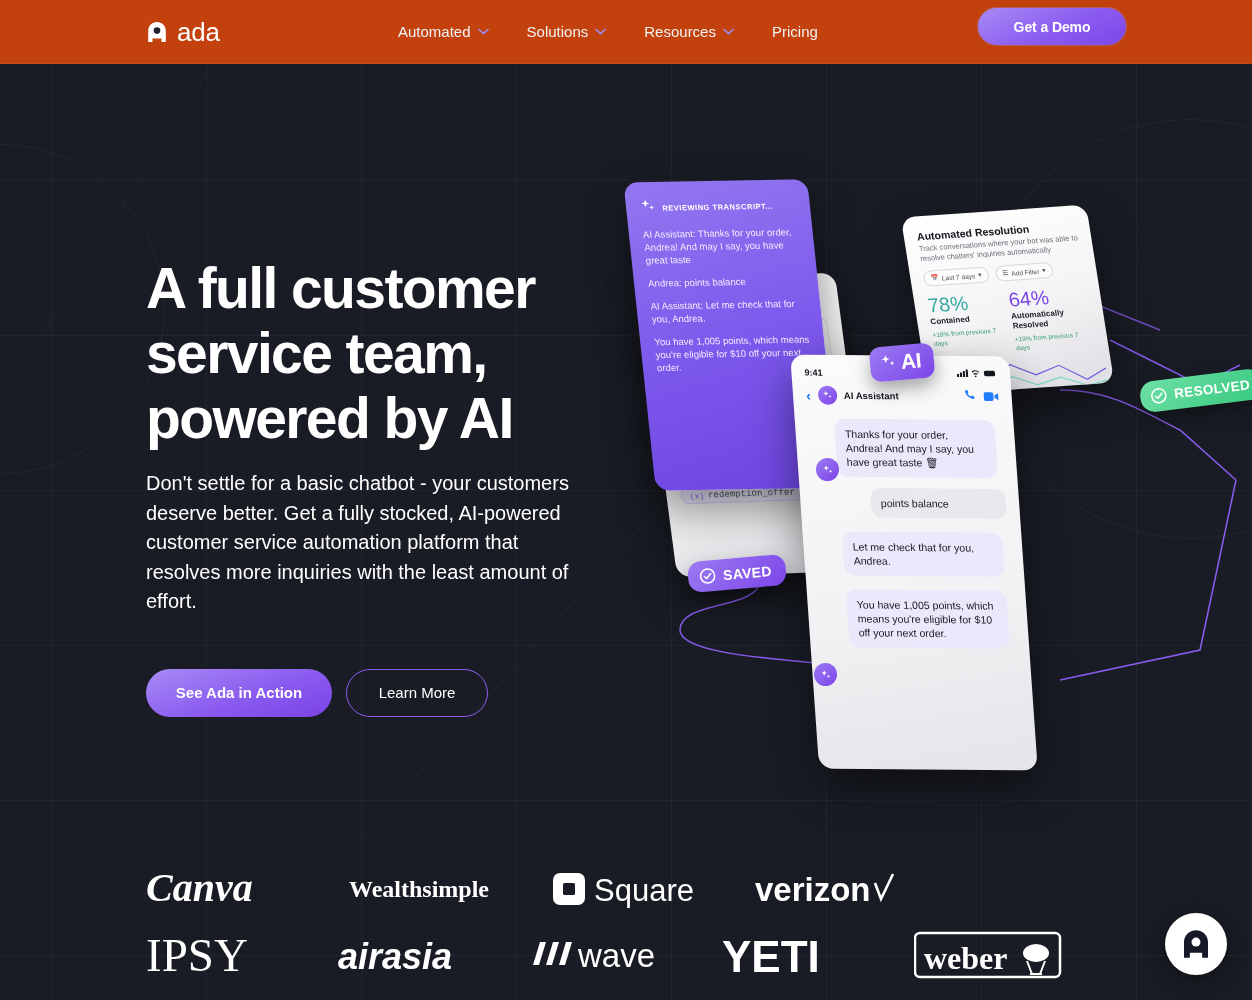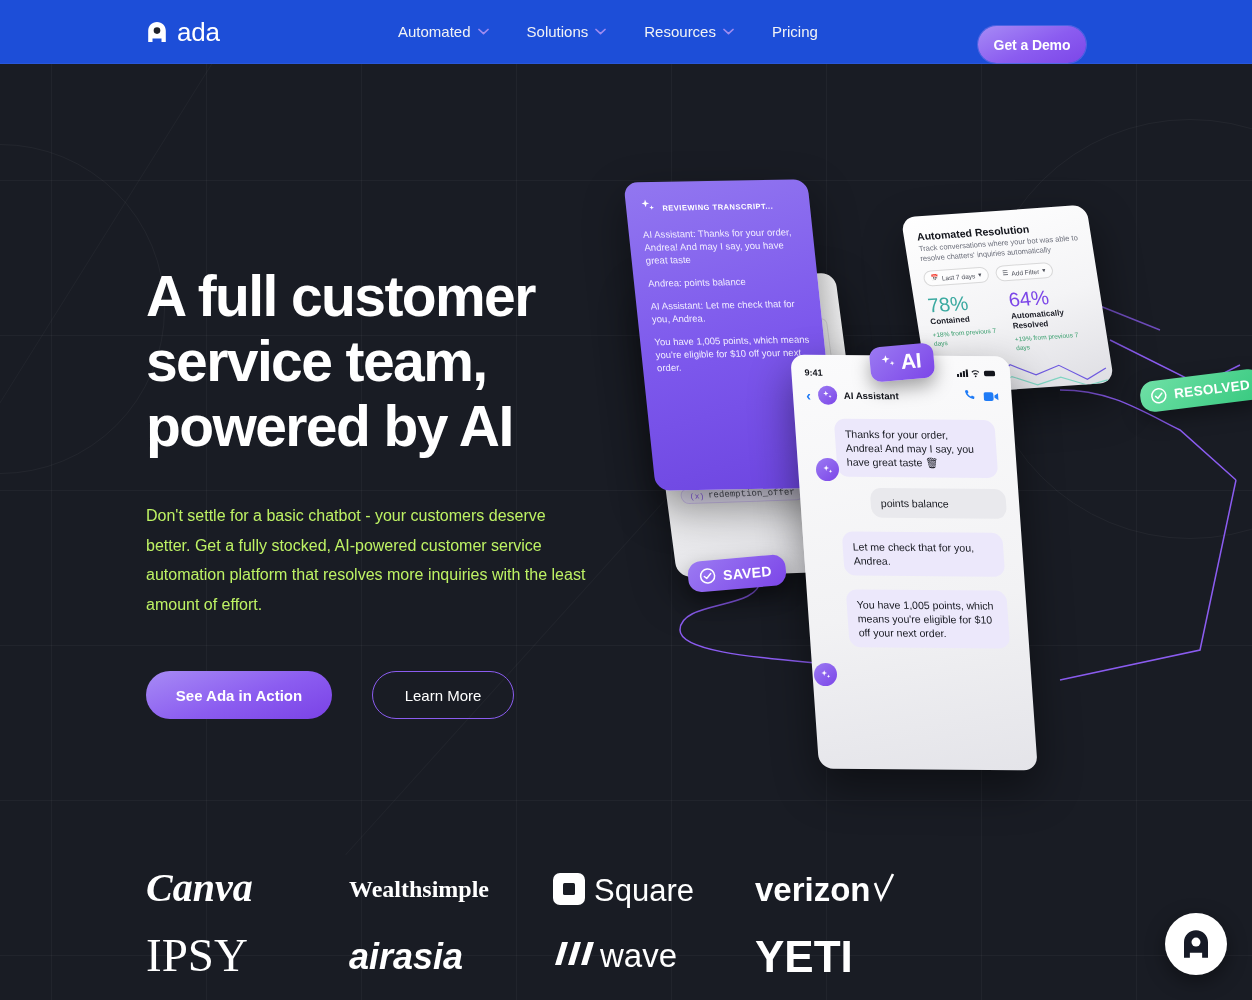--- a/index.html
+++ b/index.html
@@ -34,56 +34,56 @@
     position: absolute; width: 1px; height: 620px;
     background: rgba(255,255,255,0.035);
     transform-origin: top center;
   }
   .bg-diag.d1 { left: 230px; top: -30px; transform: rotate(32deg); }
   .bg-diag.d2 { left: 760px; top: 330px; transform: rotate(42deg); }
 
   
   .nav {
     position: absolute; left: 0; top: 0; width: 1252px; height: 64px;
-    background: #1d4ed8;
+    background: #c2410c;
     border-bottom: 1px solid rgba(255,255,255,0.05);
     display: flex; align-items: center;
     z-index: 40;
   }
   .brand { position: absolute; left: 146px; display: flex; align-items: center; gap: 9px; }
   .brand-mark { width: 22px; height: 22px; display: block; }
   .brand-name { color: #fff; font-size: 26px; font-weight: 400; letter-spacing: -0.2px; line-height: 1; }
   .nav-links { position: absolute; left: 398px; display: flex; align-items: center; gap: 38px; }
   .nav-link {
     color: #f2f3f5; font-size: 15px; font-weight: 500;
     display: flex; align-items: center; gap: 7px; cursor: pointer;
     white-space: nowrap;
   }
   .chev { width: 11px; height: 7px; display: block; }
   .demo-btn {
-    position: absolute; left: 978px; top: 26px;
-    width: 108px; height: 37px; border-radius: 19px;
+    position: absolute; left: 978px; top: 8px;
+    width: 148px; height: 37px; border-radius: 19px;
     background: linear-gradient(155deg, #a78bf5 0%, #8b5cf0 55%, #7c46e8 100%);
     color: #fff; font-size: 14px; font-weight: 700;
     display: flex; align-items: center; justify-content: center;
     border: none; cursor: pointer; letter-spacing: -0.1px;
     box-shadow: 0 0 0 1px rgba(167,139,245,0.35);
   }
 
   
-  .hero-copy { position: absolute; left: 146px; top: 264px; width: 470px; z-index: 10; }
+  .hero-copy { position: absolute; left: 146px; top: 256px; width: 470px; z-index: 10; }
   .hero-title {
     color: #ffffff; font-size: 57px; line-height: 65px;
     font-weight: 700; letter-spacing: -1.6px; white-space: pre-line;
   }
   .hero-sub {
-    margin-top: 42px; color: #bef264; font-size: 16px; line-height: 29.5px;
+    margin-top: 18px; color: #ffffff; font-size: 20px; line-height: 29.5px;
     font-weight: 400; width: 445px; white-space: pre-line;
   }
-  .cta-row { margin-top: 52px; display: flex; align-items: center; gap: 40px; }
+  .cta-row { margin-top: 52px; display: flex; align-items: center; gap: 14px; }
   .btn-primary {
     width: 186px; height: 48px; border-radius: 24px;
     background: linear-gradient(160deg, #a78bf5 0%, #8b5cf0 55%, #7a42e6 100%);
     color: #fff; font-size: 15px; font-weight: 700;
     display: flex; align-items: center; justify-content: center;
     border: none; cursor: pointer;
   }
   .btn-secondary {
     width: 142px; height: 48px; border-radius: 24px;
     background: transparent; color: #fff; font-size: 15px; font-weight: 400;
@@ -500,20 +500,28 @@
             <path d="M16 32 23 9 29 9 22 32z" fill="#fff"></path>
             <path d="M29 32 36 9 42 9 35 32z" fill="#fff"></path>
           <text x="48" y="34" font-family="Liberation Sans, sans-serif" font-size="33" fill="#ffffff">wave</text>
         </svg>
       </div>
       <div class="logo-cell">
         <svg width="150" height="46" viewBox="0 0 150 46">
             <text x="0" y="40" font-family="Liberation Sans, sans-serif" font-size="44" font-weight="700" fill="#ffffff">YETI</text>
           </svg>
       </div>
+      <div class="logo-cell">
+        <svg width="150" height="48" viewBox="0 0 150 48">
+          <rect x="1" y="2" width="145" height="44" rx="5" fill="none" stroke="#fff" stroke-width="2.5"></rect>
+          <text x="10" y="38" font-family="Liberation Serif, serif" font-size="32" font-weight="700" fill="#ffffff">weber</text>
+          <ellipse cx="122" cy="22" rx="13" ry="9" fill="#fff"></ellipse>
+            <path d="M113 30 118 43 M131 30 126 43 M116 43h12" stroke="#fff" stroke-width="2" fill="none"></path>
+        </svg>
+      </div>
     </div>
   </div>
 
   <div class="widget">
     <svg width="30" height="30" viewBox="0 0 22 22">
         <path d="M11 1C6 1 2.2 4.8 2.2 9.8V21h4.3v-3.6h9V21h4.3V9.8C19.8 4.8 16 1 11 1z" fill="#161a26"></path>
         <circle cx="11" cy="9.6" r="3.3" fill="#ffffff"></circle>
       </svg>
   </div>
 

